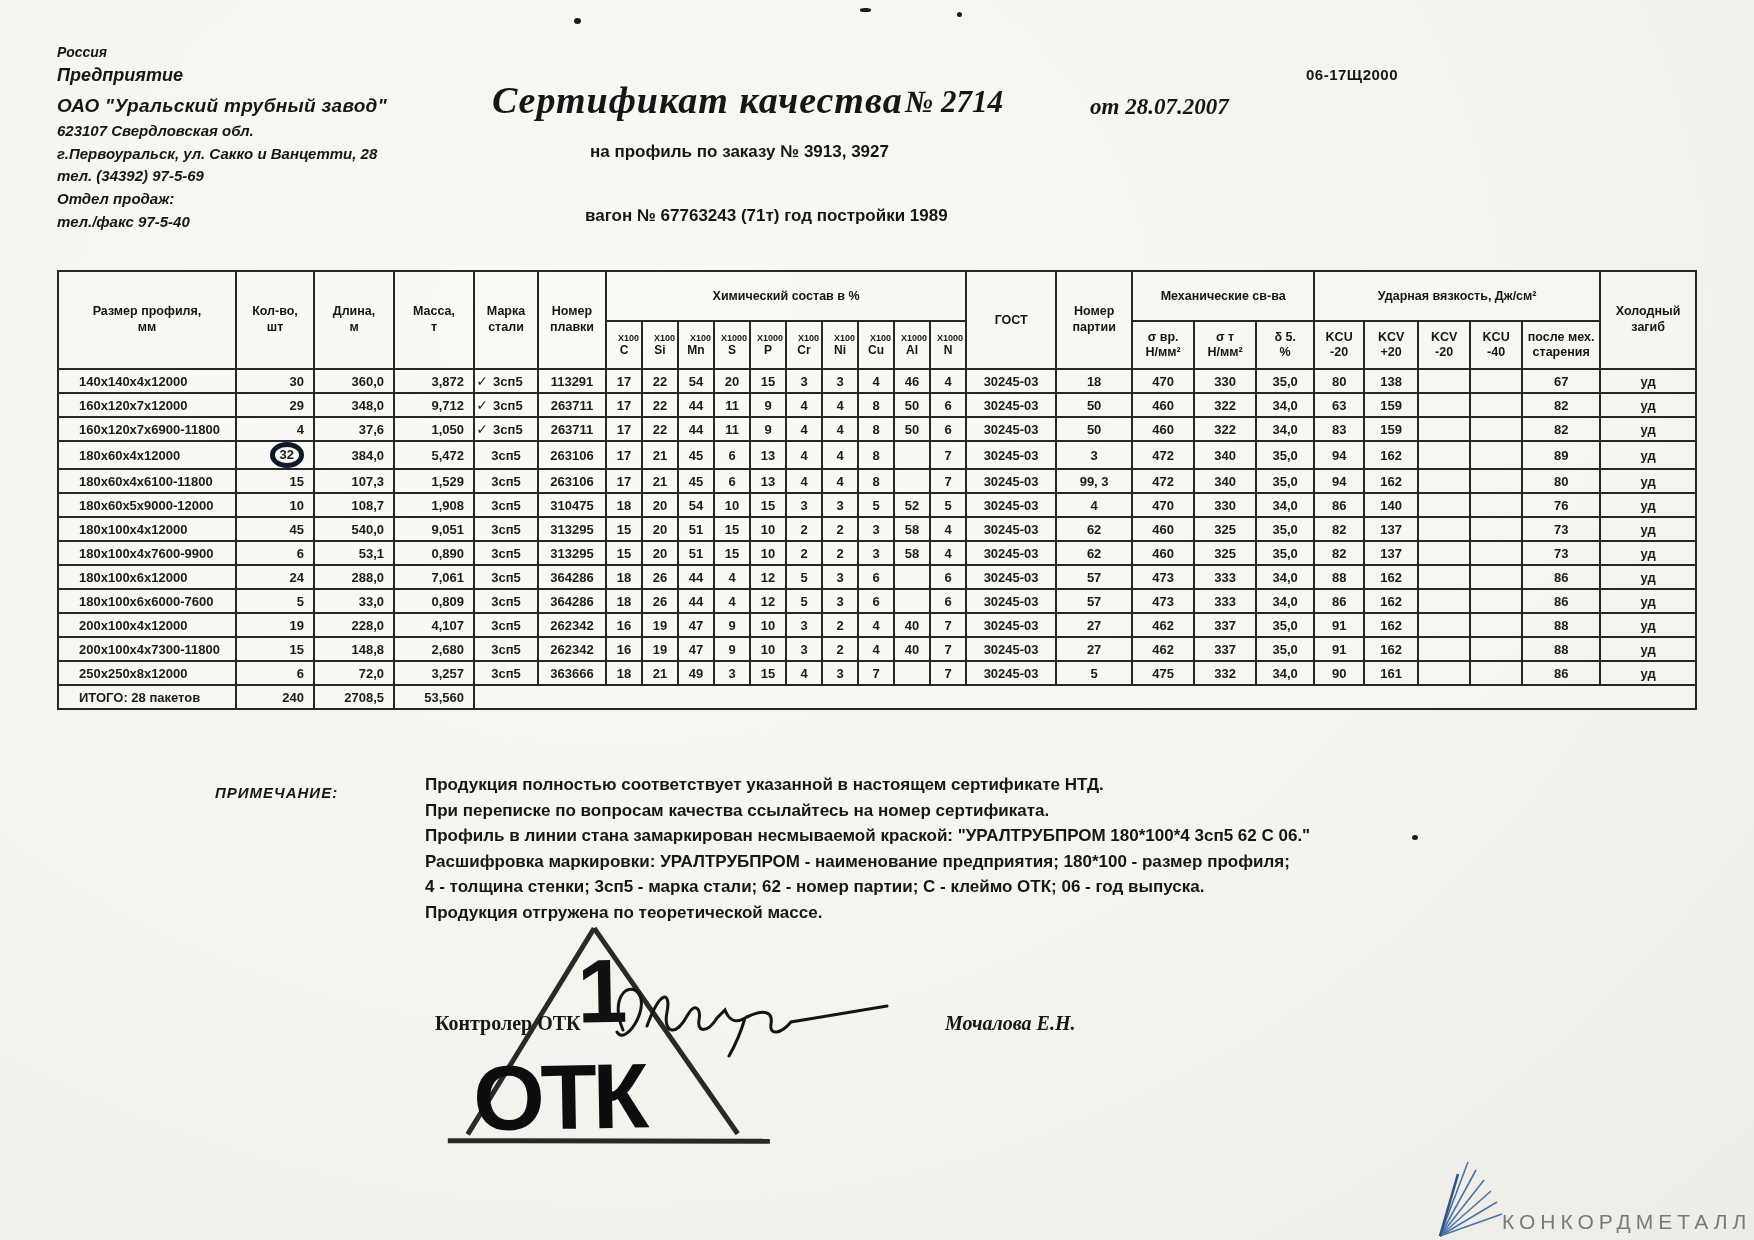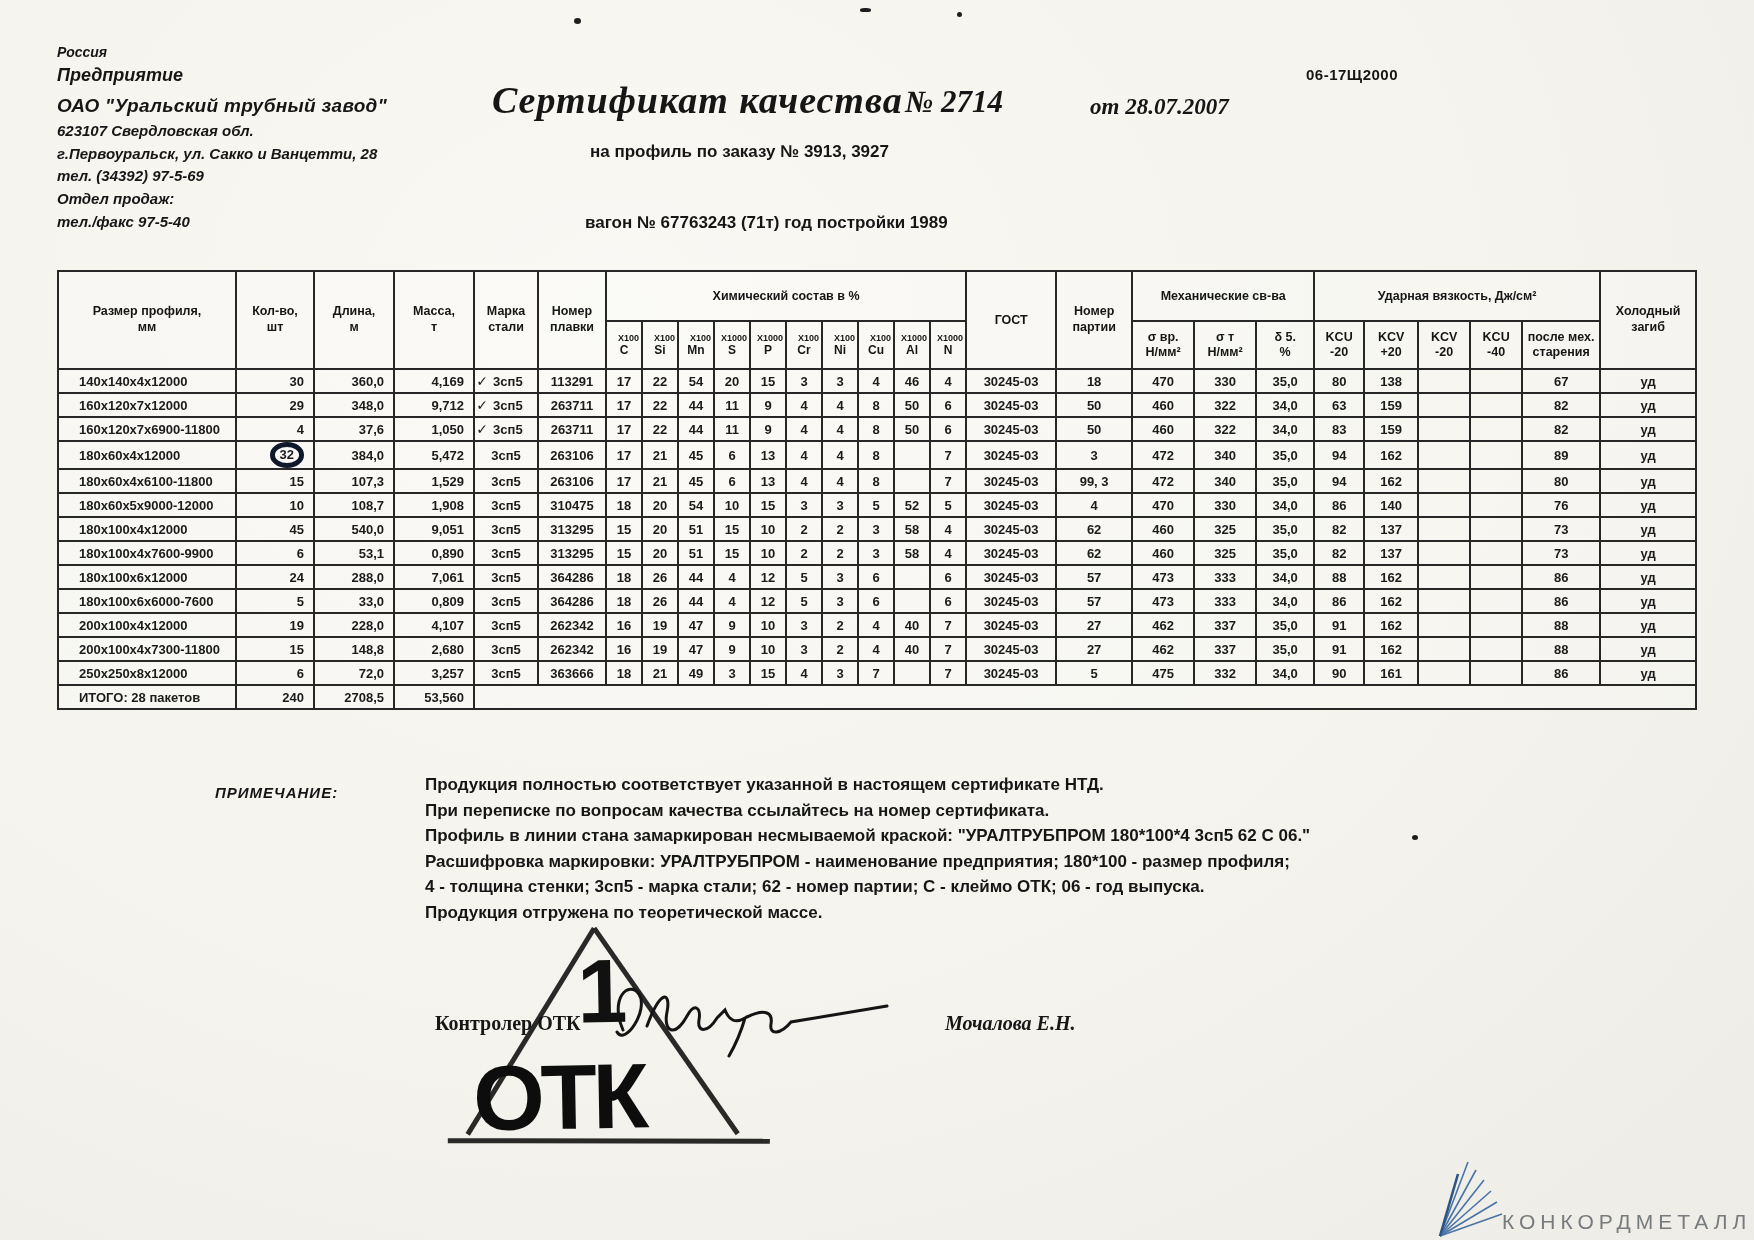--- a/index.html
+++ b/index.html
@@ -17,21 +17,21 @@
   .company .name{font-size:19px;font-weight:700;margin-top:8px;letter-spacing:.3px;}
   .company .line{font-size:15px;font-weight:600;margin-top:4px;}
 
   .doc-code{left:1306px;top:66px;font-size:15px;font-weight:700;letter-spacing:.5px;}
 
   
   .title-main{left:492px;top:78px;font-family:"Liberation Serif",serif;font-style:italic;font-weight:700;font-size:38px;letter-spacing:1px;}
   .title-num{left:905px;top:84px;font-family:"Liberation Serif",serif;font-style:italic;font-weight:700;font-size:31px;}
   .title-date{left:1090px;top:94px;font-family:"Liberation Serif",serif;font-style:italic;font-weight:700;font-size:23px;}
   .subtitle{left:590px;top:142px;font-size:17px;font-weight:700;}
-  .wagon{left:585px;top:213px;font-size:17px;font-weight:700;}
+  .wagon{left:585px;top:206px;font-size:17px;font-weight:700;}
 
   
   table.cert{
     left:57px;top:270px;width:1638px;position:absolute;
     border-collapse:collapse;table-layout:fixed;background:rgba(255,255,255,.25);
   }
   table.cert th,table.cert td{border:2px solid #272727;overflow:hidden;}
   table.cert .thin-l{border-left-width:1px;}
   table.cert thead th{font-size:12.5px;font-weight:700;vertical-align:middle;padding:1px 2px;}
   .wrap2{white-space:pre-line;line-height:1.25;}
@@ -203,21 +203,21 @@
 -40</th>
         <th class="sub-h thin-l">после мех.
 старения</th>
       </tr>
   </thead>
   <tbody id="table-body">
       <tr>
         <td class="l">140x140x4x12000</td>
         <td class="r">30</td>
         <td class="r">360,0</td>
-        <td class="r">4,169</td>
+        <td class="r">3,872</td>
         <td><span class="check">✓</span>3сп5</td>
         <td>113291</td>
         <td>17</td>
         <td class="thin-l">22</td>
         <td class="thin-l">54</td>
         <td class="thin-l">20</td>
         <td class="thin-l">15</td>
         <td class="thin-l">3</td>
         <td class="thin-l">3</td>
         <td class="thin-l">4</td>

